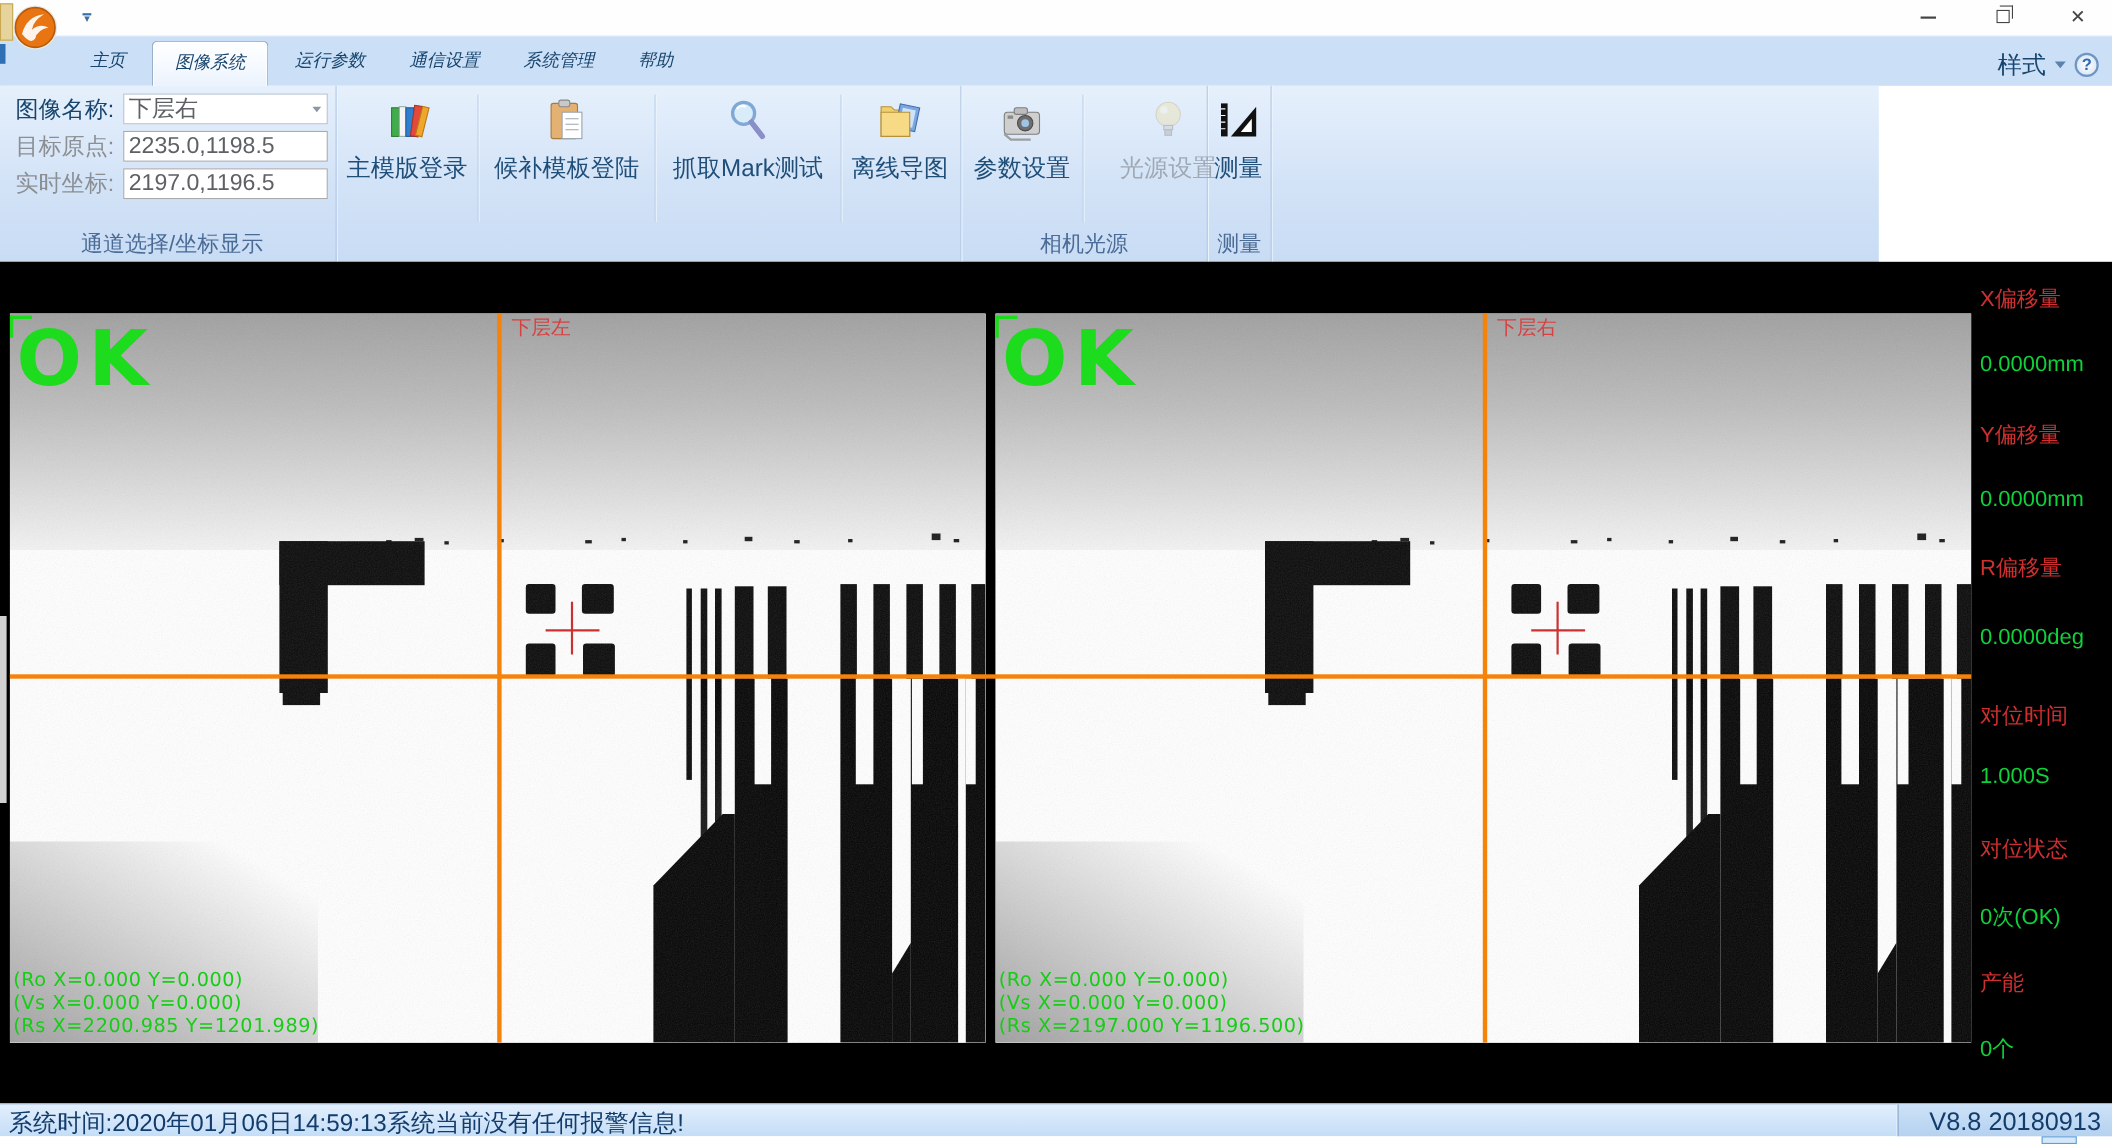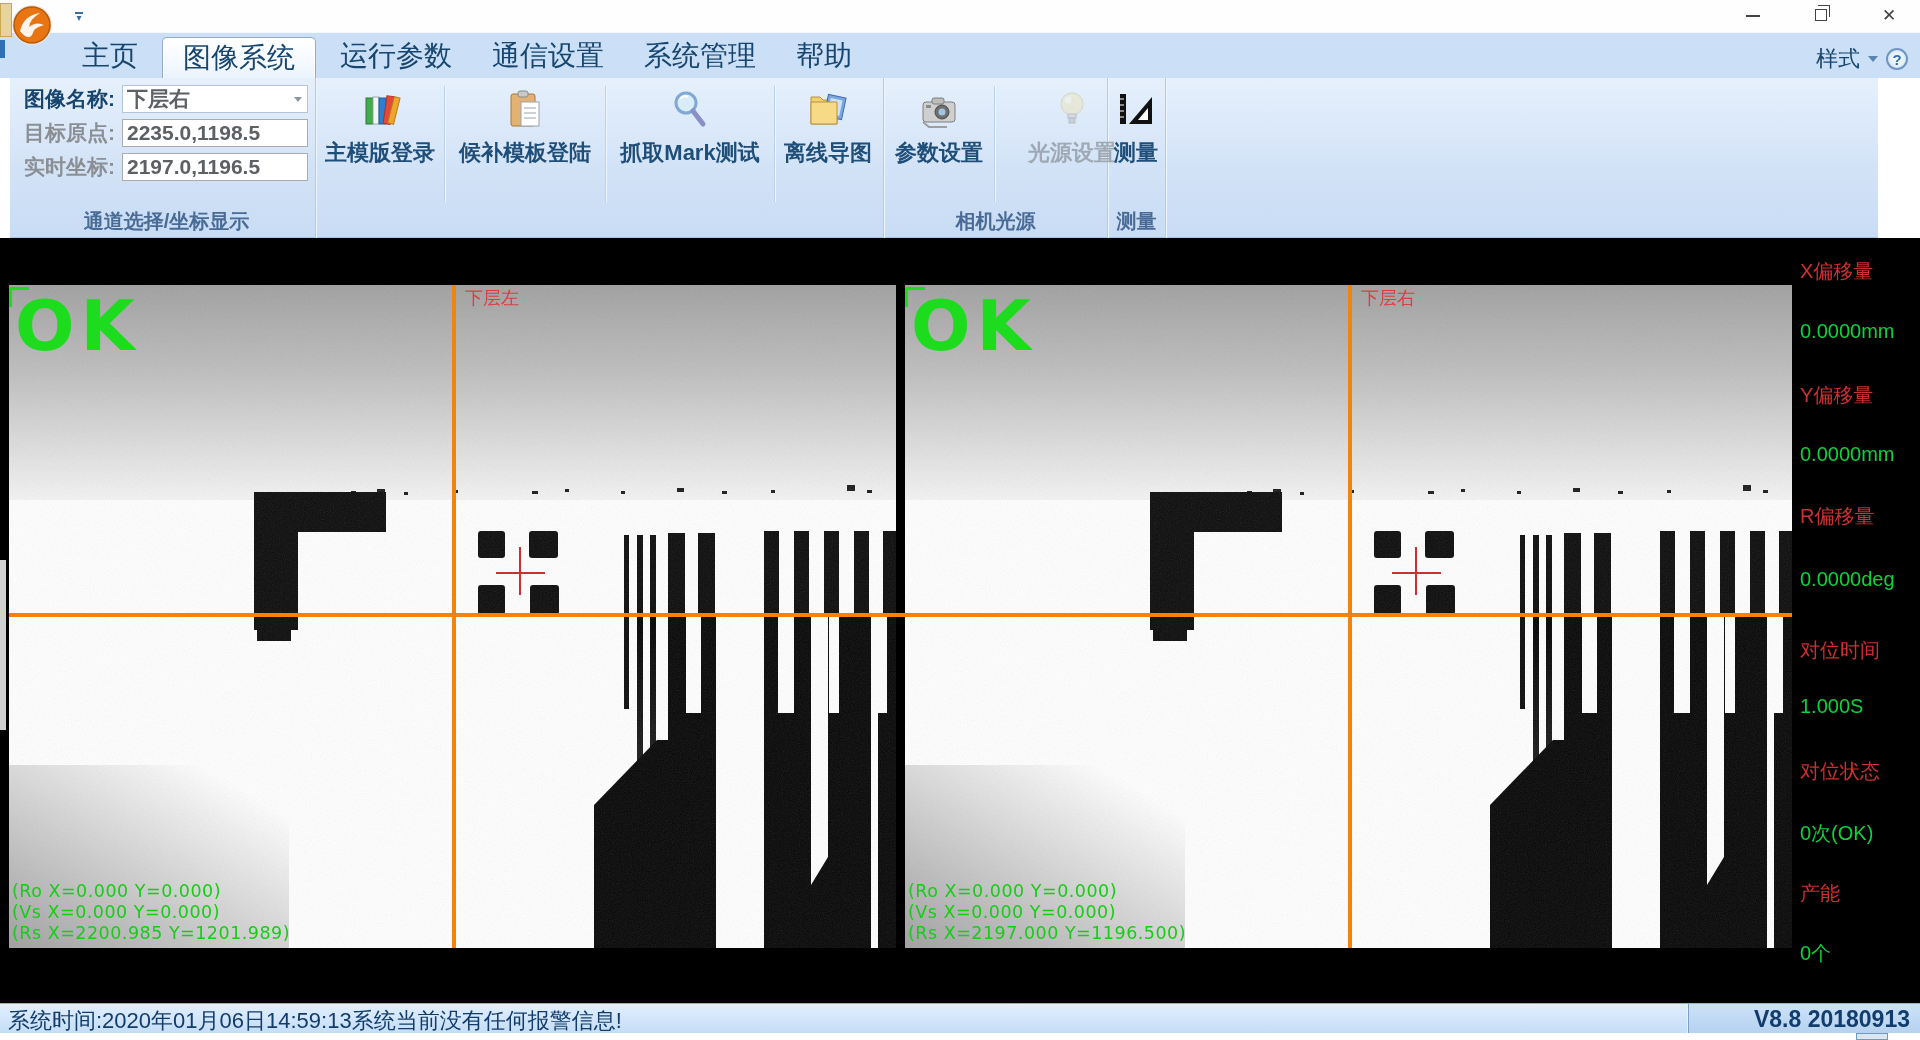--- a/index.html
+++ b/index.html
@@ -15,28 +15,28 @@
   .qat-arrow .bar{ display:block; width:8px; height:2px; background:#3c6ea5; margin:0 auto 1px auto;}
   .winbtns { position:absolute; right:18px; top:4px; display:flex; gap:42px; align-items:center; z-index:50;}
   .winbtn { width:26px; height:24px; color:#444; font-size:17px; line-height:24px; text-align:center; cursor:default;}
   .winbtn .min { display:block; width:14px; height:2px; background:#444; margin:11px auto 0 auto;}
   .winbtn .rst { display:block; width:12px; height:12px; border:1.5px solid #444; margin:5px auto 0 auto; position:relative; background:#fff;}
   .winbtn .rst:before{ content:""; position:absolute; left:2px; top:-5px; width:11px; height:11px; border:1.5px solid #444; border-left:none; border-bottom:none;}
 
   
   .menubar { position:absolute; left:0; top:32px; width:1920px; height:46px; background:#cbdff7; border-top:1px solid #f3f8fe; }
   .tabs { position:absolute; left:62px; top:0; height:46px; display:flex; align-items:flex-end; }
-  .tab { font-size:28px; color:#17456e; padding:0 20px; height:46px; line-height:46px; cursor:default; white-space:nowrap;}
+  .tab { font-size:16px; color:#17456e; padding:0 20px; height:46px; line-height:46px; cursor:default; white-space:nowrap;font-style:italic;}
   .tab.selected { background:linear-gradient(#ffffff,#f4f9ff 60%,#eaf2fc); border:1px solid #96abc5; border-bottom:none; border-radius:5px 5px 0 0; height:42px; line-height:40px; margin:0 4px; box-shadow:0 0 0 1px #ffffff inset;}
   .menu-right { position:absolute; right:12px; top:6px; height:40px; display:flex; align-items:center; gap:8px; color:#17456e; font-size:22px;}
   .chev-down { width:0; height:0; border-left:5px solid transparent; border-right:5px solid transparent; border-top:6px solid #5b83ad; }
   .help-circ { width:22px; height:22px; border-radius:50%; border:2px solid #6f96c2; background:radial-gradient(#ffffff,#cfe0f5); color:#2a6db5; font-weight:bold; font-size:15px; line-height:19px; text-align:center;}
 
   
-  .ribbon { position:absolute; left:10px; top:78px; width:1868px; height:160px; background:linear-gradient(#e6f0fc,#d3e3f7 55%,#c8dcf4); border-bottom:1px solid #a9c2e2;font-weight:bold; }
+  .ribbon { position:absolute; left:0; top:78px; width:1708px; height:160px; background:linear-gradient(#e6f0fc,#d3e3f7 55%,#c8dcf4); border-bottom:1px solid #a9c2e2; }
   .grp { position:absolute; top:0; height:160px; border-right:1px solid #b3c9e6; box-shadow:1px 0 0 #eef5fd; }
   .grp-caption { position:absolute; left:0; right:0; bottom:4px; height:26px; text-align:center; font-size:20px; color:#4a6b96; }
   .grp1 { left:8px; width:298px; }
   .field-row { position:absolute; left:6px; height:30px; display:flex; align-items:center; }
   .field-row .lbl { width:98px; font-size:21px; color:#8b8f94; }
   .field-row .lbl.dark { color:#17456e; }
   .fbox { width:186px; height:28px; background:#fff; border:1px solid #ababab; color:#5d6166; font-size:21px; line-height:26px; padding:0 4px; position:relative; }
   .fbox.dd { border:1px solid #b5c3d3; }
   .fbox .dd-arrow { position:absolute; right:5px; top:11px; width:0; height:0; border-left:4px solid transparent; border-right:4px solid transparent; border-top:5px solid #8a97a5;}
   .btnrow { position:absolute; left:0; top:2px; height:128px; display:flex; }
@@ -61,21 +61,21 @@
   .telemetry { position:absolute; left:3px; top:596px; z-index:3; color:#16cd16; font-size:17.5px; line-height:21px; font-family:"DejaVu Sans", sans-serif; letter-spacing:.5px; }
 
   
   .info { position:absolute; left:1796px; top:0; width:124px; height:765px; }
   .info .it { position:absolute; left:4px; font-size:20px; white-space:nowrap; }
   .info .red { color:#cf2f2f; } .info .grn { color:#0fd13a; }
 
   
   .statusbar { position:absolute; left:0; top:1003px; width:1920px; height:30px; background:linear-gradient(#e2effd,#c4ddf7); border-top:1px solid #8fb0d8; }
   .statusbar .msg { position:absolute; left:8px; top:2px; font-size:22px; color:#123c6b; }
-  .verbox { position:absolute; right:0; top:0; width:232px; height:30px; background:linear-gradient(#cde2f8,#b4d1ef); border-left:1px solid #7d9fc6; box-shadow:-1px 0 0 #e8f2fc;font-weight:bold; }
+  .verbox { position:absolute; right:0; top:0; width:195px; height:30px; background:linear-gradient(#cde2f8,#b4d1ef); border-left:1px solid #7d9fc6; box-shadow:-1px 0 0 #e8f2fc; }
   .verbox span { position:absolute; right:10px; top:2px; font-size:23px; color:#123c6b; }
   .below-strip { position:absolute; left:0; top:1033px; width:1920px; height:7px; background:#fff; }
   .ime-box { position:absolute; left:1856px; top:1033px; width:32px; height:7px; background:#d4e8fa; border:1px solid #5f9fd8; }
 </style>
 </head>
 <body>
 
 <div class="titlebar">
   <div class="edge-tan"></div>
   <div class="winbtns">

